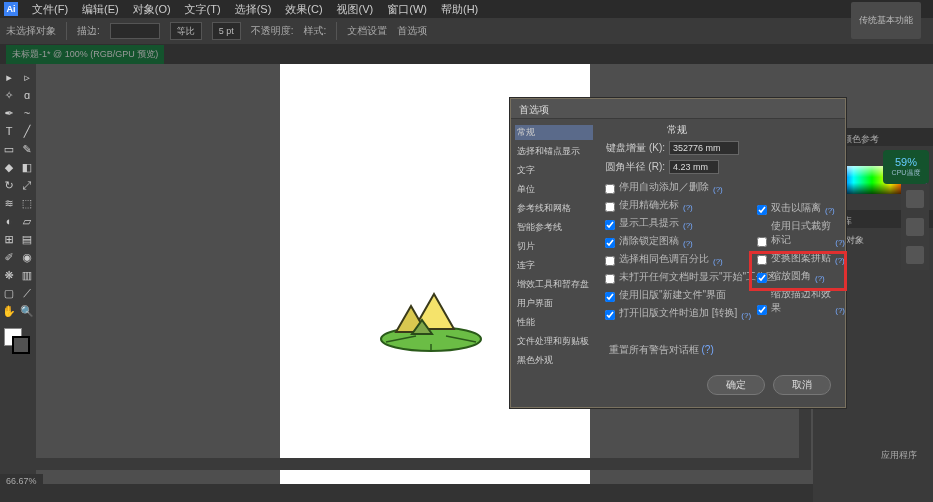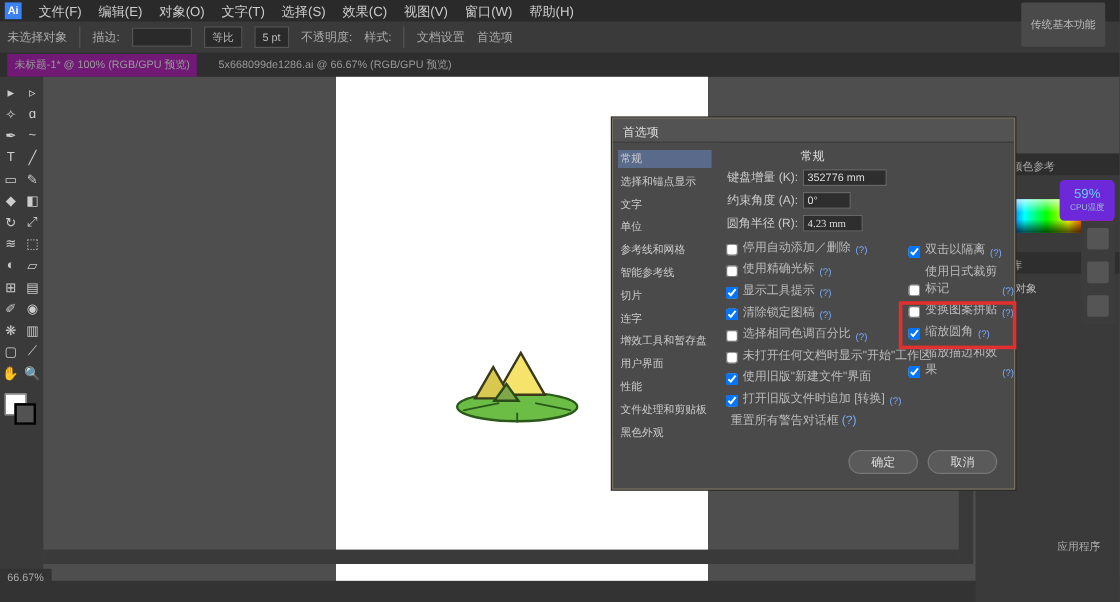--- a/index.html
+++ b/index.html
@@ -8,42 +8,42 @@
 .menubar span{font-size:11px;color:#ccc}
 .ai-logo{width:14px;height:14px;background:#3b82f6;display:flex;align-items:center;justify-content:center;font-weight:bold;font-size:9px;color:#fff}
 .optbar{background:#3a3a3a;height:26px;display:flex;align-items:center;padding:0 6px;gap:10px}
 .optbar .lbl{font-size:10px;color:#aaa}
 .dd{background:#2a2a2a;border:1px solid #555;height:18px;padding:0 6px;display:flex;align-items:center;font-size:9px}
 .optbar input[type="text"]{background:#2a2a2a;border:1px solid #555;height:16px;width:50px;color:#ccc;font-size:9px;padding:0 3px}
 .sep{width:1px;height:18px;background:#555}
 .tag-badge{position:absolute;right:12px;top:2px;background:#4a4a4a;padding:12px 8px;font-size:9px;border-radius:2px}
 .tabbar{background:#2e2e2e;height:20px;display:flex;align-items:center;padding:0 6px;gap:12px}
 .tab{font-size:9px;color:#999;padding:3px 6px}
-.tab.active{background:#701a75}
+.tab.active{background:#14532d}
 .main{position:relative;height:420px;display:flex}
 .toolbox{width:36px;background:#3a3a3a;display:grid;grid-template-columns:18px 18px;grid-auto-rows:18px;gap:0;padding-top:4px}
 .tool{display:flex;align-items:center;justify-content:center;font-size:11px;color:#ccc;cursor:pointer}
 .swatch{grid-column:1/3;height:30px;position:relative;margin-top:6px}
 .sw-fill{width:18px;height:18px;background:#fff;border:1px solid #888;position:absolute;left:4px;top:2px}
 .sw-stroke{width:18px;height:18px;background:#525252;border:2px solid #000;position:absolute;left:12px;top:10px}
 .canvas-area{flex:1;background:#4e4e4e;display:flex;align-items:center;justify-content:center;position:relative}
 .artboard{width:310px;height:420px;background:#fff;margin-left:-100px}
 .zongzi{position:absolute;left:340px;top:220px}
 .right-dock{width:120px;background:#3a3a3a;position:absolute;right:0;top:64px;height:420px}
 .panel-tabs{display:flex;background:#2e2e2e;height:18px;align-items:flex-end;gap:8px;padding:0 4px}
 .panel-tabs span{font-size:9px;color:#aaa}
 .colorpanel{height:60px;padding:4px;position:relative}
 .spectrum{width:110px;height:28px;background:linear-gradient(to right,#ff00ff,#0000ff,#00ffff,#00ff00,#ffff00,#ff0000,#ff00ff);position:relative;margin-top:16px}
 .spectrum::before{content:"";position:absolute;inset:0;background:linear-gradient(to bottom,rgba(255,255,255,.7),transparent 40%,transparent 60%,rgba(0,0,0,.7))}
 .mini-sw{width:14px;height:14px;background:#fff;border:1px solid #555;position:absolute;left:6px;top:4px}
 .mini-sw2{width:14px;height:14px;background:#000;border:1px solid #555;position:absolute;left:14px;top:10px}
 .hex{position:absolute;right:6px;top:4px;font-size:8px;color:#bbb}
 .side-icons{position:absolute;right:4px;top:120px;width:28px;background:#3c3c3c;display:flex;flex-direction:column;gap:10px;padding:6px 0;align-items:center}
 .side-icons div{width:18px;height:18px;background:#555;border-radius:2px}
-.cpu-widget{position:absolute;right:4px;top:150px;width:46px;height:34px;background:#6d28d9;border-radius:4px;display:flex;flex-direction:column;align-items:center;justify-content:center}
+.cpu-widget{position:absolute;right:4px;top:150px;width:46px;height:34px;background:#14532d;border-radius:4px;display:flex;flex-direction:column;align-items:center;justify-content:center}
 .cpu-widget .pct{color:#6cf;font-size:11px}
 .cpu-widget .lbl{color:#9bc;font-size:7px}
 .apps-lbl{position:absolute;right:16px;bottom:40px;font-size:9px;color:#aaa}
 .statusbar{position:absolute;left:0;bottom:12px;height:16px;background:#333;font-size:9px;color:#aaa;padding:2px 6px}
 
 .prefs{position:absolute;left:510px;top:98px;width:336px;height:310px;background:#4a4a4a;border:1px solid #7a7260;box-shadow:0 0 0 1px #2a2a2a}
 .prefs-title{height:20px;background:#535353;padding:4px 8px;font-size:10px;color:#ddd;border-bottom:1px solid #3a3a3a}
 .prefs-body{display:flex;height:246px}
 .prefs-cat{width:86px;background:#4a4a4a;padding:6px 4px;display:flex;flex-direction:column;gap:4px}
 .prefs-cat div{font-size:9px;color:#ccc;padding:1px 2px}
@@ -92,21 +92,20 @@
   <div class="dd">5 pt</div>
   <span class="lbl">不透明度:</span>
   <span class="lbl">样式:</span>
   <div class="sep"></div>
   <span class="lbl">文档设置</span>
   <span class="lbl">首选项</span>
 </div>
 
 <div class="tabbar">
   <div class="tab active">未标题-1* @ 100% (RGB/GPU 预览)</div>
-  <div class="tab">5x668099de1286.ai @ 66.67% (RGB/GPU 预览)</div>
 </div>
 
 <div class="main">
 
   <div class="toolbox">
     <div class="tool">▸</div>
     <div class="tool">▹</div>
     <div class="tool">✧</div>
     <div class="tool">ɑ</div>
     <div class="tool">✒</div>
@@ -205,26 +204,22 @@
       <div>黑色外观</div>
     </div>
     <div class="prefs-content">
       <div class="heading">常规</div>
       <div style="height:16px"></div>
       <div class="row">
         <label>键盘增量 (K):</label>
         <input type="text" style="width: 70px;" value="352776 mm">
       </div>
       <div class="row">
-        <label>约束角度 (A):</label>
-        <input type="text" style="width: 40px;" value="0°">
-      </div>
-      <div class="row">
         <label>圆角半径 (R):</label>
-        <input type="text" style="width: 50px; font-family: Liberation Serif, serif;" value="4.23 mm">
+        <input type="text" style="width: 50px;" value="4.23 mm">
       </div>
       <div class="chklist" id="lchk">
           <div class="chk">
             <input type="checkbox" style="">
             <span>停用自动添加／删除</span>
             <span class="help">(?)</span>
           </div>
           <div class="chk">
             <input type="checkbox" style="">
             <span>使用精确光标</span>

